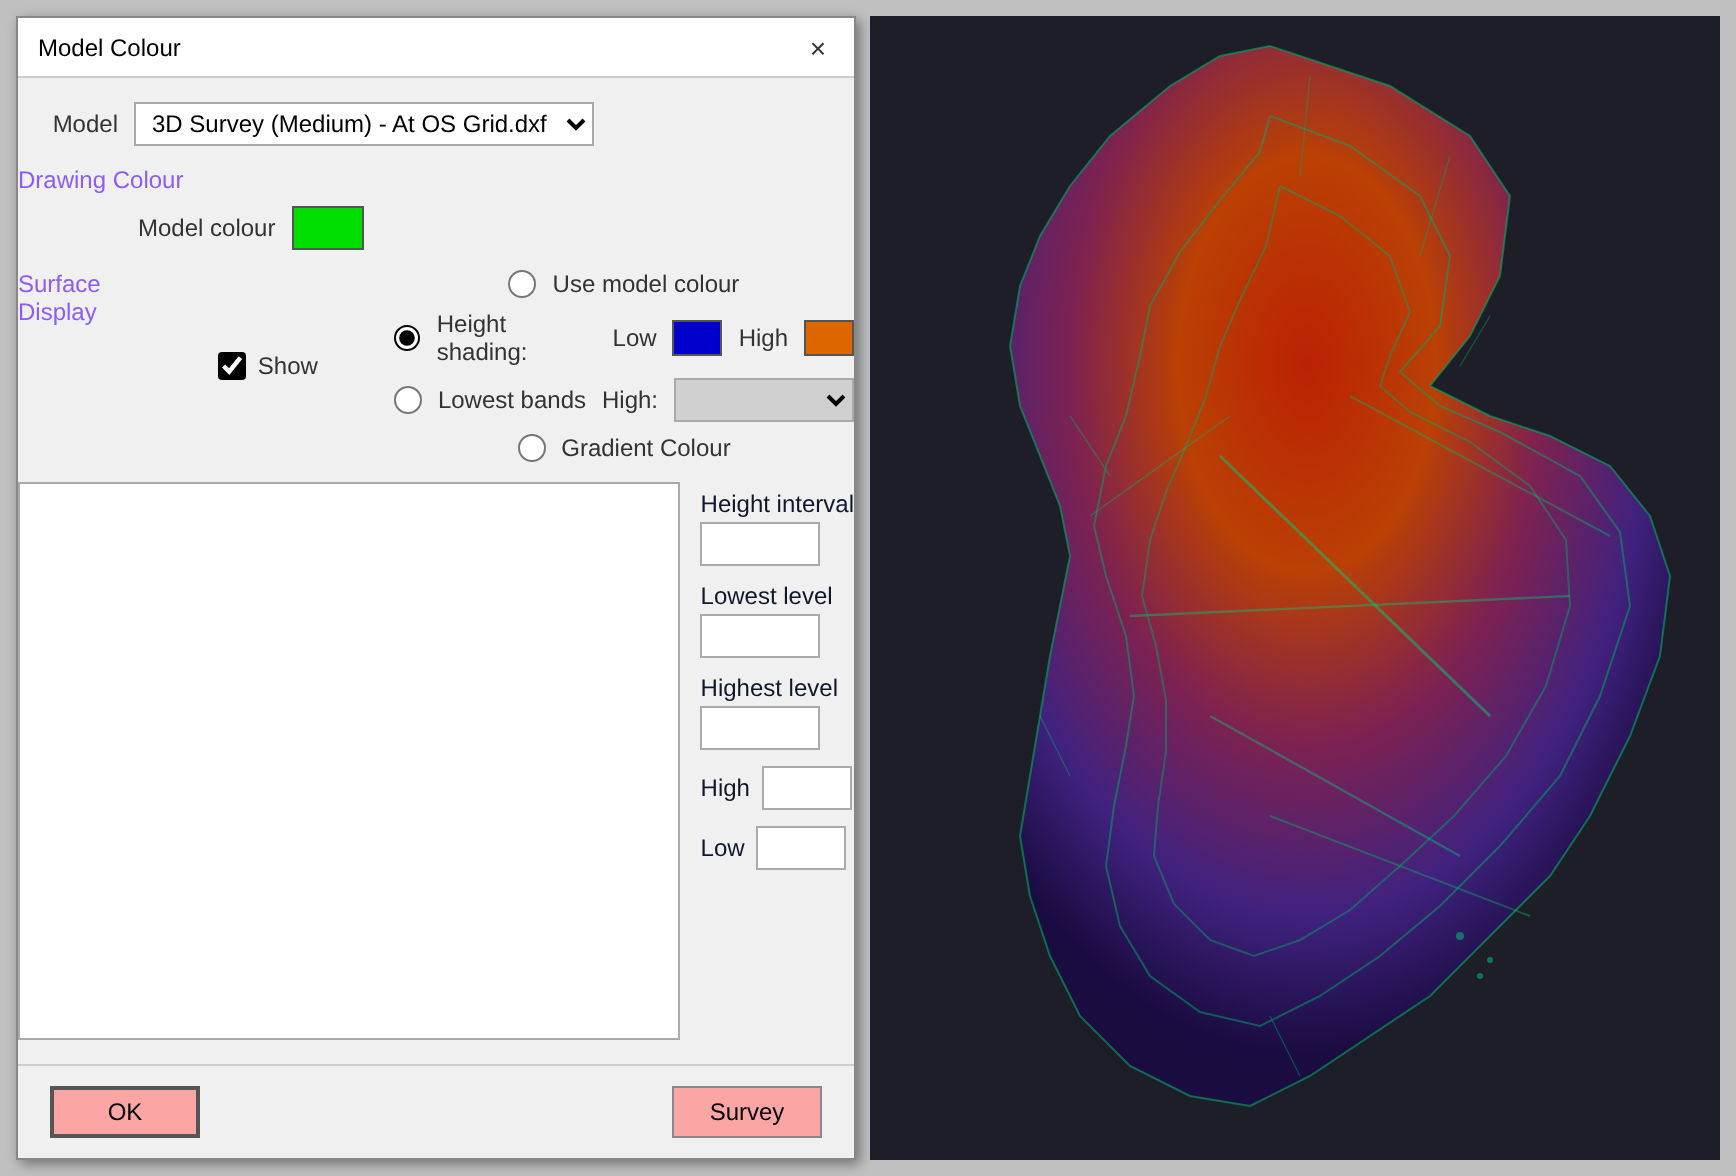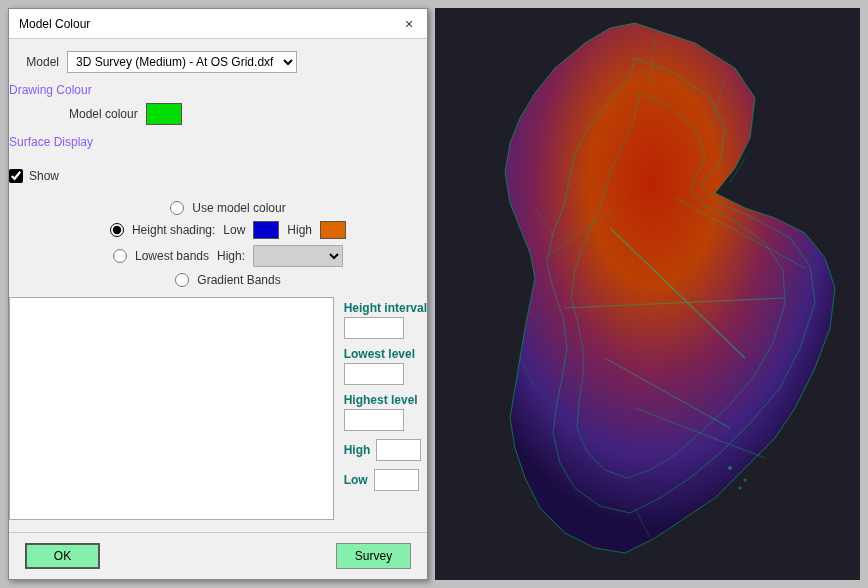--- a/index.html
+++ b/index.html
@@ -107,21 +107,20 @@
     .colour-box {
       width: 36px;
       height: 22px;
       border: 1px solid #555;
       cursor: pointer;
       display: inline-block;
     }
 
     .surface-display-section {
       display: flex;
-      flex-direction: column;
       gap: 18px;
     }
 
     .show-row {
       display: flex;
       align-items: center;
       gap: 6px;
     }
 
     .checkbox {
@@ -189,22 +188,21 @@
     }
 
     .field-row {
       display: flex;
       flex-direction: column;
       gap: 2px;
     }
 
     .field-label {
       font-size: 12px;
-      color: #0f766e;
-      font-weight: bold;
+      color: #0f172a;
     }
 
     .field-input {
       width: 60px;
       height: 22px;
       border: 1px solid #aaa;
       background: #fff;
       font-size: 12px;
       padding: 0 4px;
     }
@@ -219,21 +217,21 @@
       padding: 10px 16px;
       display: flex;
       justify-content: space-between;
       border-top: 1px solid #ccc;
     }
 
     .dialog-btn {
       width: 75px;
       height: 26px;
       border: 1px solid #888;
-      background: #86efac;
+      background: #fca5a5;
       cursor: pointer;
       font-size: 12px;
     }
 
     .ok-btn {
       border: 2px solid #555;
     }
 
     
     .map-canvas {
@@ -303,21 +301,21 @@
           <input type="radio" name="surface_mode" class="radio-input" style="">
           <span class="label">Lowest bands</span>
           <span class="label">High:</span>
           <select class="style-select">
             <option></option>
           </select>
         </div>
 
         <div class="radio-row">
           <input type="radio" name="surface_mode" class="radio-input" style="">
-          <span class="label">Gradient Bands</span>
+          <span class="label">Gradient Colour</span>
         </div>
       </div>
     </div>
 
     <div class="main-area">
       <div class="list-box"></div>
 
       <div class="fields-panel">
         <div class="field-row">
           <span class="field-label">Height interval</span>

